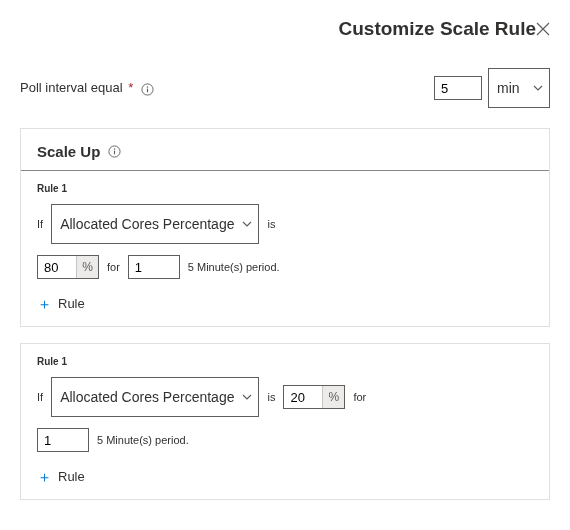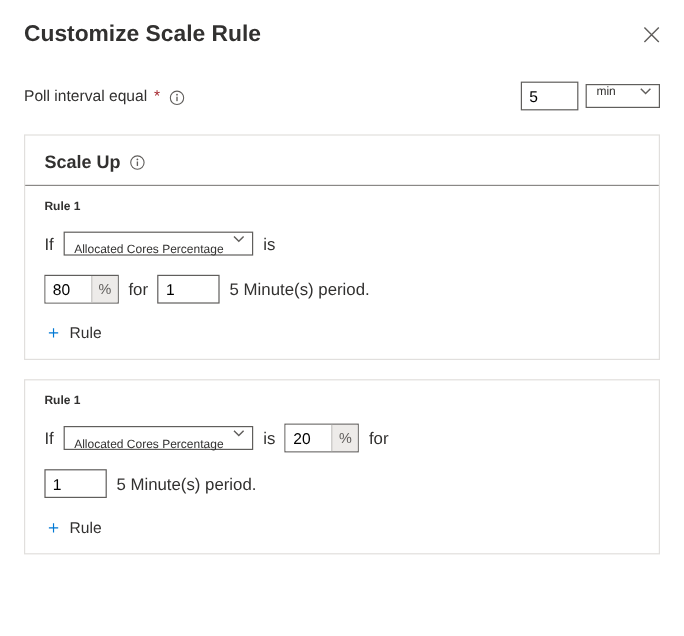--- a/index.html
+++ b/index.html
@@ -4,69 +4,69 @@
   <style>
     * { box-sizing: border-box; margin: 0; padding: 0; }
     body {
       font-family: "Segoe UI", -apple-system, sans-serif;
       font-size: 13px;
       color: #323130;
       background: #fff;
       width: 570px;
       padding: 18px 20px;
     }
-    .header { display: flex; align-items: center; justify-content: space-between; margin-bottom: 28px; }
+    .header { display: flex; align-items: center; justify-content: flex-end; margin-bottom: 28px; }
     .header h1 { font-size: 19px; font-weight: 600; }
     .close-x { width: 14px; height: 14px; cursor: pointer; color: #605e5c; }
 
     .interval-row { display: flex; align-items: center; margin-bottom: 20px; }
     .interval-label { flex: 1; }
     .req { color: #a4262c; margin: 0 2px; }
     .info-icon { display: inline-flex; vertical-align: middle; width: 13px; height: 13px; color: #605e5c; margin-left: 2px; }
 
     .num-input {
       width: 48px; height: 24px;
       border: 1px solid #605e5c;
       padding: 2px 6px;
       font-size: 13px;
       font-family: inherit;
       text-align: left;
       background: #fff;
     }
     .num-input.small { width: 52px; }
 
     .select {
-      display: inline-flex; 
-      height: 20px;
+      display: inline-flex; align-items: center;
+      height: 40px;
       border: 1px solid #605e5c;
       padding: 0 6px 0 8px;
       background: #fff;
       cursor: pointer;
-      font-size: 10px;
+      font-size: 14px;
       gap: 8px;
     }
     .select.unit { width: 62px; margin-left: 6px; justify-content: space-between; }
     .chevron { width: 10px; height: 10px; color: #605e5c; }
 
     .card {
       border: 1px solid #e1dfdd;
       border-radius: 0;
       margin-bottom: 16px;
     }
     .card-head {
       padding: 14px 16px 10px;
       border-bottom: 1px solid #8a8886;
       display: flex; align-items: center; gap: 6px;
     }
     .card-head h2 { font-size: 15px; font-weight: 600; }
     .card-body { padding: 12px 16px 14px; }
     .rule-title { font-size: 10px; font-weight: 600; margin-bottom: 10px; }
 
     .rule-line { display: flex; align-items: center; flex-wrap: wrap; gap: 8px; line-height: 30px; }
-    .rule-line .txt { font-size: 14px; }
+    .rule-line .txt { font-size: 11px; }
 
     .pct-wrap { display: inline-flex; height: 24px; border: 1px solid #605e5c; }
     .pct-wrap input { border: none; width: 38px; padding: 2px 6px; font-size: 13px; font-family: Liberation Sans, sans-serif; outline: none; }
     .pct-wrap .suffix {
       display: inline-flex; align-items: center; justify-content: center;
       width: 22px; background: #edebe9; border-left: 1px solid #c8c6c4;
       font-size: 12px; color: #605e5c;
     }
 
     .add-rule {

